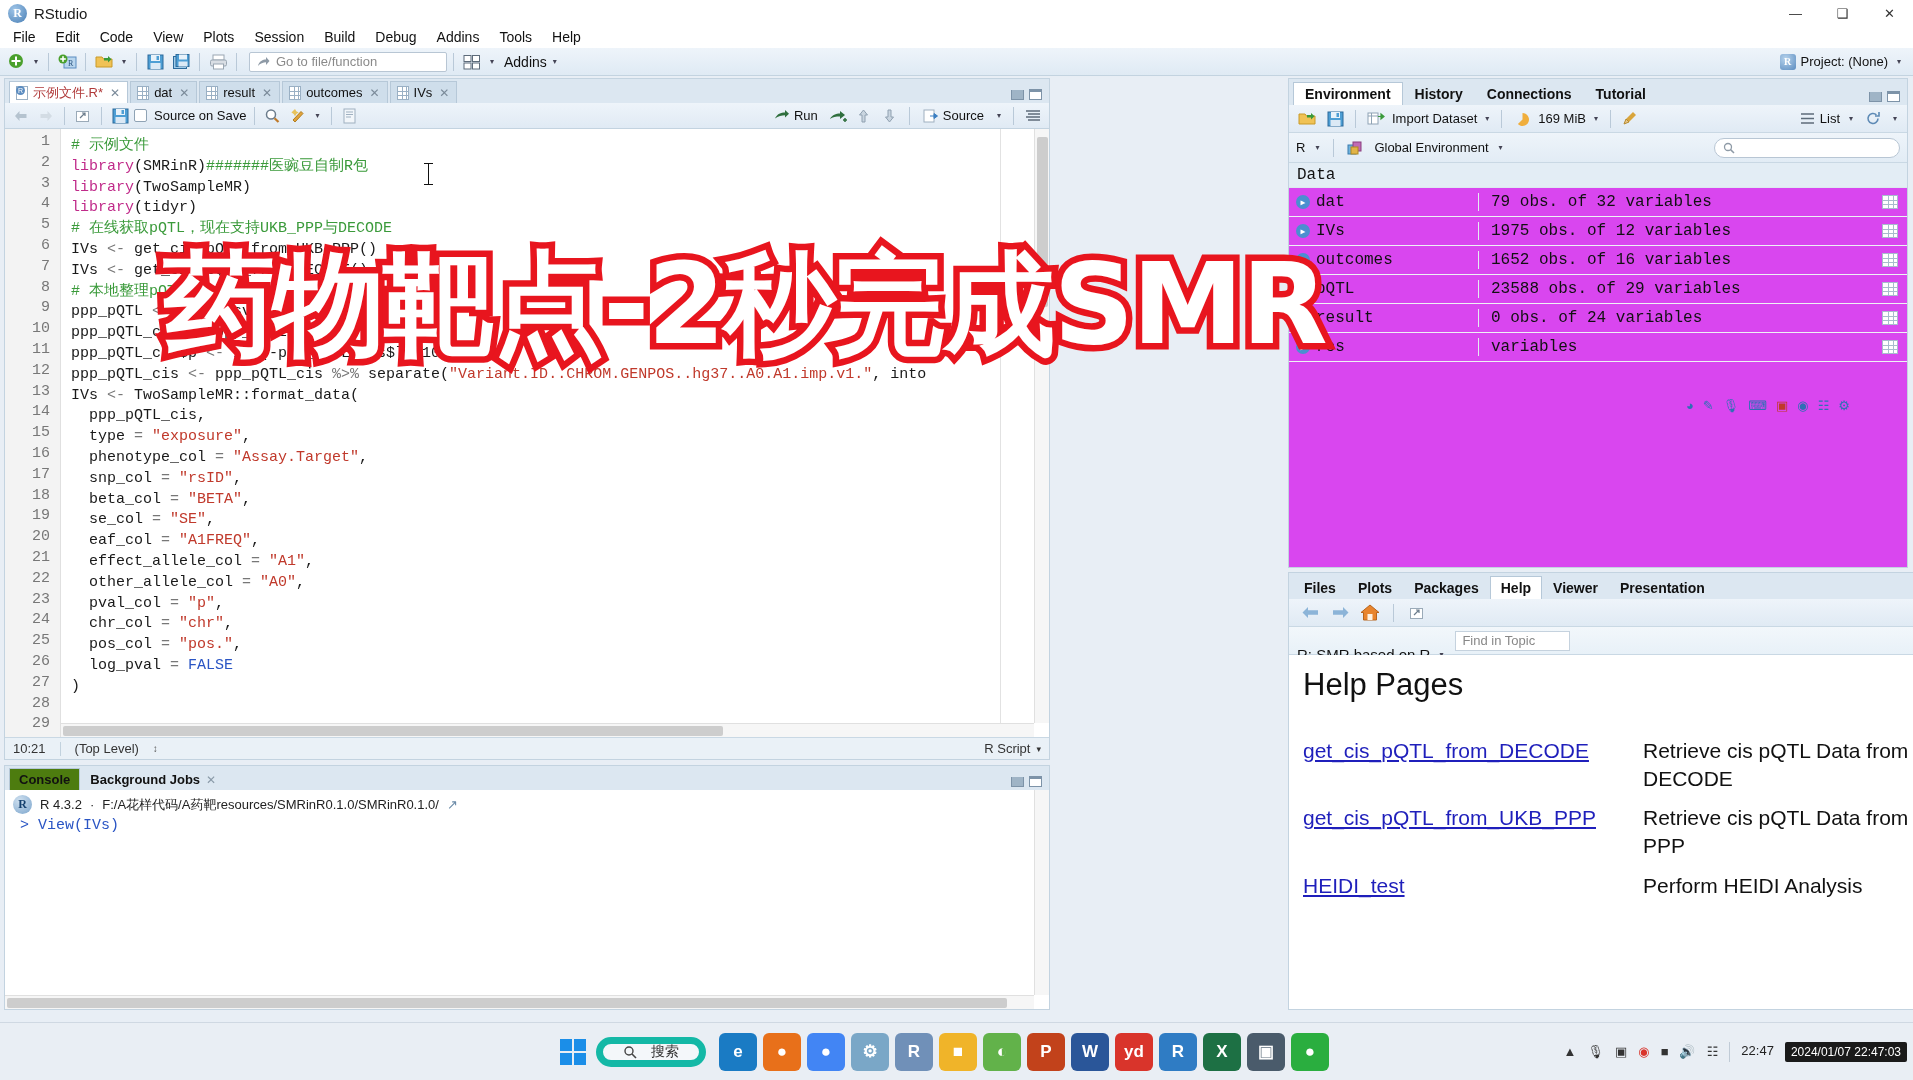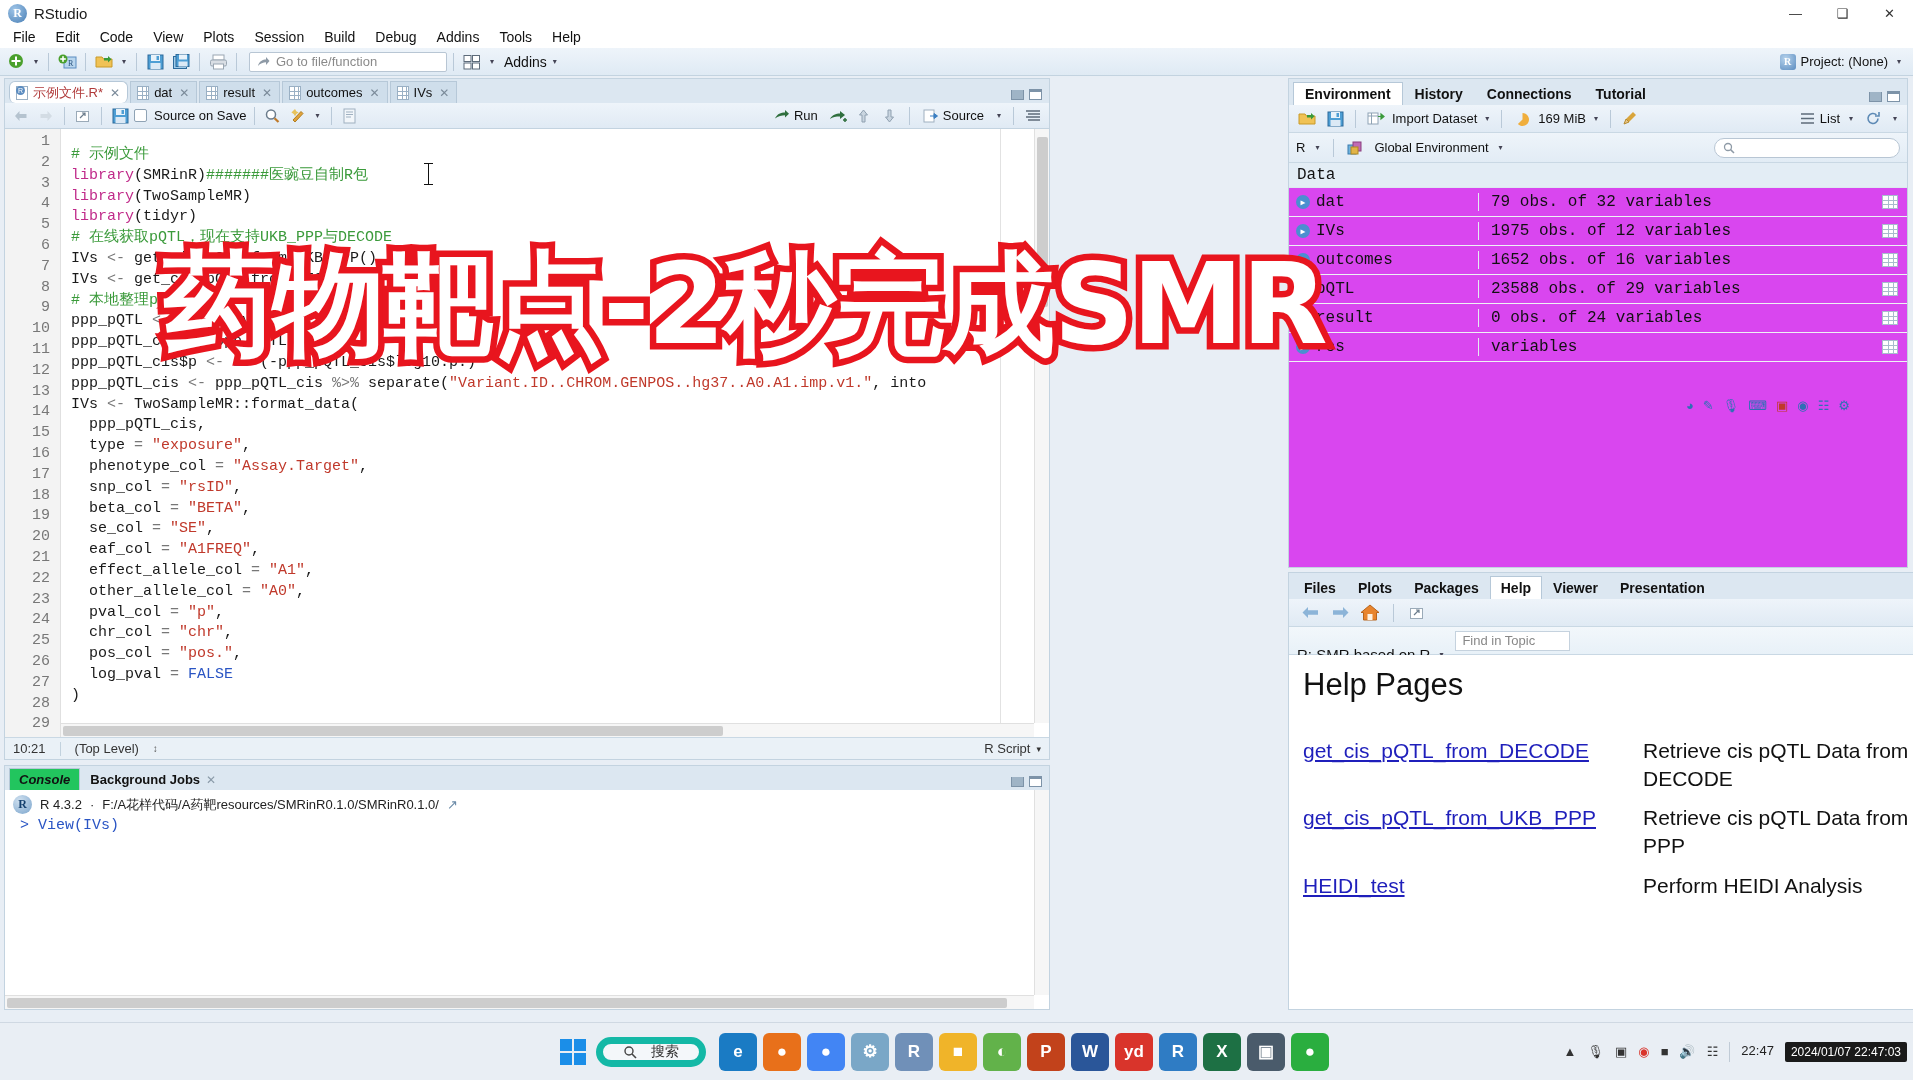--- a/index.html
+++ b/index.html
@@ -90,21 +90,21 @@
   .src-tabs {
     height: 24px; display: flex; align-items: flex-end; background: #dce7f1;
     padding-left: 4px;
   }
   .src-tab {
     display: flex; align-items: center; gap: 5px; height: 22px;
     padding: 0 7px 0 6px; font-size: 13px; color: #111;
     background: #cfdeeb; border: 1px solid #b6c8d8; border-bottom: none;
     margin-right: 2px; white-space: nowrap;
   }
-  .src-tab.active { background: #ffffff; border-radius: 6px; }
+  .src-tab.active { background: #ffffff; }
   .src-tab .tab-x { font-size: 12px; color: #7a8a99; margin-left: 2px; }
   .src-tab .tab-label.chinese { color: #b03a3a; }
   .tab-doc-ico {
     width: 12px; height: 14px; background: #fff; border: 1px solid #9ab0c4;
     position: relative; flex: none;
   }
   .tab-doc-ico.grid {
     background:
       linear-gradient(#9ab0c4,#9ab0c4) 0 4px/100% 1px no-repeat,
       linear-gradient(#9ab0c4,#9ab0c4) 0 8px/100% 1px no-repeat,
@@ -140,21 +140,21 @@
   .editor-wrap { flex: 1; display: flex; background: #fff; position: relative; overflow: hidden; }
   .gutter {
     width: 56px; background: #f3f3f3; border-right: 1px solid #e0e0e0;
     padding-top: 3px; text-align: right; flex: none;
   }
   .gutter div {
     font-family: "Liberation Mono", monospace; font-size: 15px; line-height: 20.8px;
     color: #777; padding-right: 10px;
   }
   .code-area {
-    flex: 1; padding-top: 16px; padding-left: 10px; position: relative; overflow: hidden;
+    flex: 1; padding-top: 7px; padding-left: 10px; position: relative; overflow: hidden;
     background: #fff;
   }
   .code-line {
     font-family: "Liberation Mono", monospace; font-size: 15px; line-height: 20.8px;
     white-space: pre; color: #1a1a1a;
   }
   .cmt { color: #3a9a3a; }
   .fn  { color: #c02b8a; }
   .str { color: #c0392b; }
   .num { color: #2a55c4; }
@@ -196,21 +196,21 @@
     display: flex; flex-direction: column;
   }
   .console-tabs {
     height: 24px; display: flex; align-items: flex-end; background: #dce7f1; padding-left: 4px;
   }
   .console-tab {
     height: 22px; padding: 0 9px; font-size: 13px; font-weight: bold; color: #111;
     display: flex; align-items: center; gap: 6px;
     border: 1px solid transparent; border-bottom: none;
   }
-  .console-tab.active { background: #22c55e; border-color: #b6c8d8; font-style: italic; }
+  .console-tab.active { background: #4d7c0f; border-color: #b6c8d8; }
   .console-body { flex: 1; background: #fff; position: relative; overflow: hidden; }
   .console-header {
     display: flex; align-items: center; gap: 8px; padding: 5px 8px 2px 8px;
     font-size: 13px; color: #222;
   }
   .console-r-ico {
     width: 19px; height: 19px; border-radius: 50%;
     background: radial-gradient(circle at 35% 30%, #cfe0ef, #7aa4cc);
     color: #14406e; font-size: 12px; font-weight: bold;
     display: flex; align-items: center; justify-content: center;

